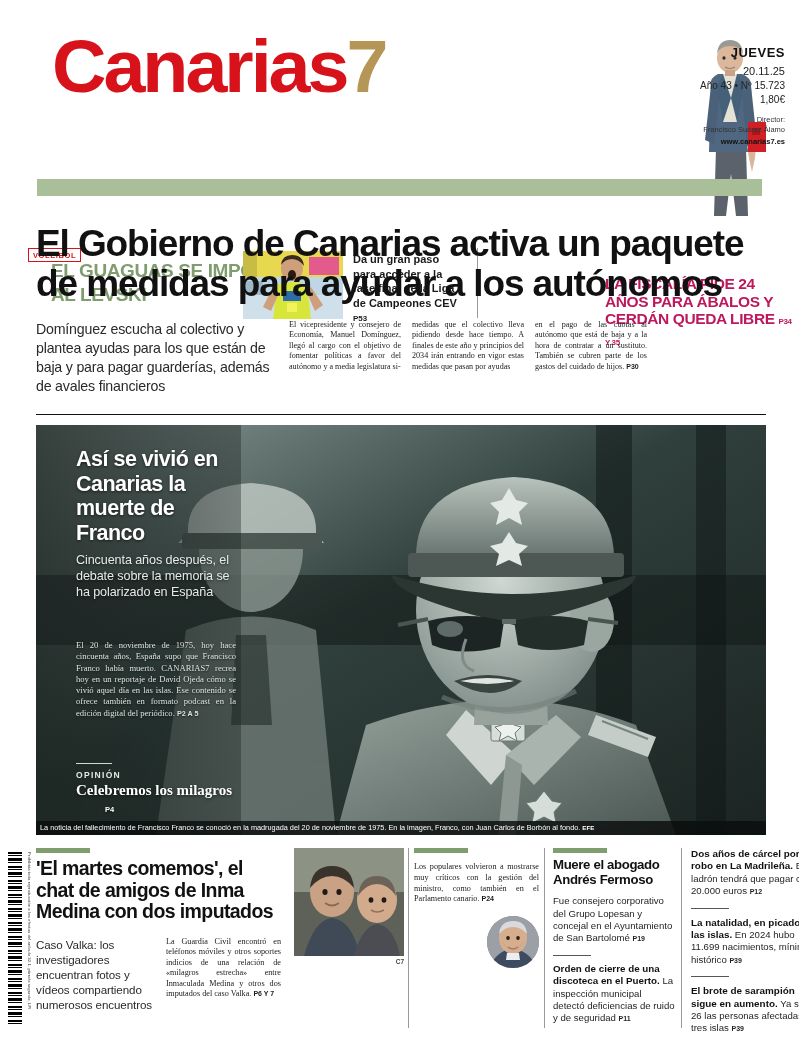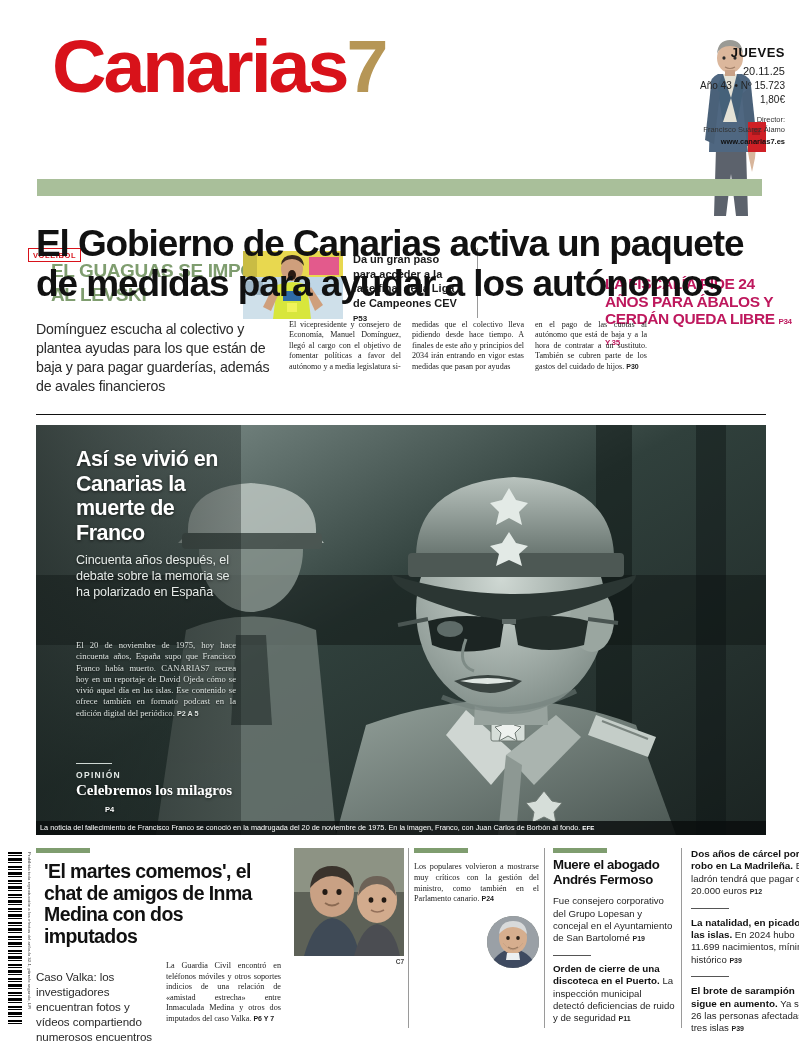--- a/index.html
+++ b/index.html
@@ -151,21 +151,21 @@
 
   
   .bottom{position:absolute;left:36px;top:848px;width:730px;height:190px;}
   .greentick{width:54px;height:5px;background:#7f9d6f;margin-bottom:5px;}
   .bcolumn{position:absolute;top:0;}
   .vdiv{position:absolute;top:0;width:1px;background:#9a9a9a;}
 
   
   .c1{left:0;width:245px;}
   .c1 h2{
-    margin:8px;font-weight:bold;font-size:19.5px;line-height:21.5px;
+    margin:0;font-weight:bold;font-size:19.5px;line-height:21.5px;
     letter-spacing:-.6px;color:#111;
   }
   .c1 .standfirst{
     margin-top:14px;width:118px;float:left;
     font-size:11.6px;line-height:15px;color:#2a2a2a;letter-spacing:-.1px;
   }
   .c1 .serifbody{
     margin-top:14px;margin-left:130px;
     font-family:"Liberation Serif",serif;font-size:8.2px;line-height:10.6px;
     text-align:justify;color:#1a1a1a;
@@ -453,21 +453,21 @@
     </div>
   </div>
 
   <div class="bottom">
 
     <div class="bcolumn c1">
       <div class="greentick"></div>
       <h2>'El martes comemos', el chat de amigos de Inma Medina con dos imputados</h2>
       <div class="standfirst">Caso Valka: los investigadores encuentran fotos y vídeos compartiendo numerosos encuentros</div>
       <div class="serifbody">
-        <span>La Guardia Civil encontró en teléfonos móviles y otros soportes indicios de una relación de «amistad estrecha» entre Inmaculada Medina y otros dos imputados del caso Valka.</span>
+        <span>La Guardia Civil encontró en teléfonos móviles y otros soportes indicios de una relación de «milagros estrecha» entre Inmaculada Medina y otros dos imputados del caso Valka.</span>
         <span class="pg">P6 Y 7</span>
       </div>
       <div class="clear"></div>
     </div>
 
     <div class="bcolumn c2">
       <div class="photo">
         <svg width="110" height="108" viewBox="0 0 110 108">
           <rect width="110" height="108" fill="#7d8275"></rect>
           <rect x="0" y="0" width="110" height="44" fill="#8d9384"></rect>

